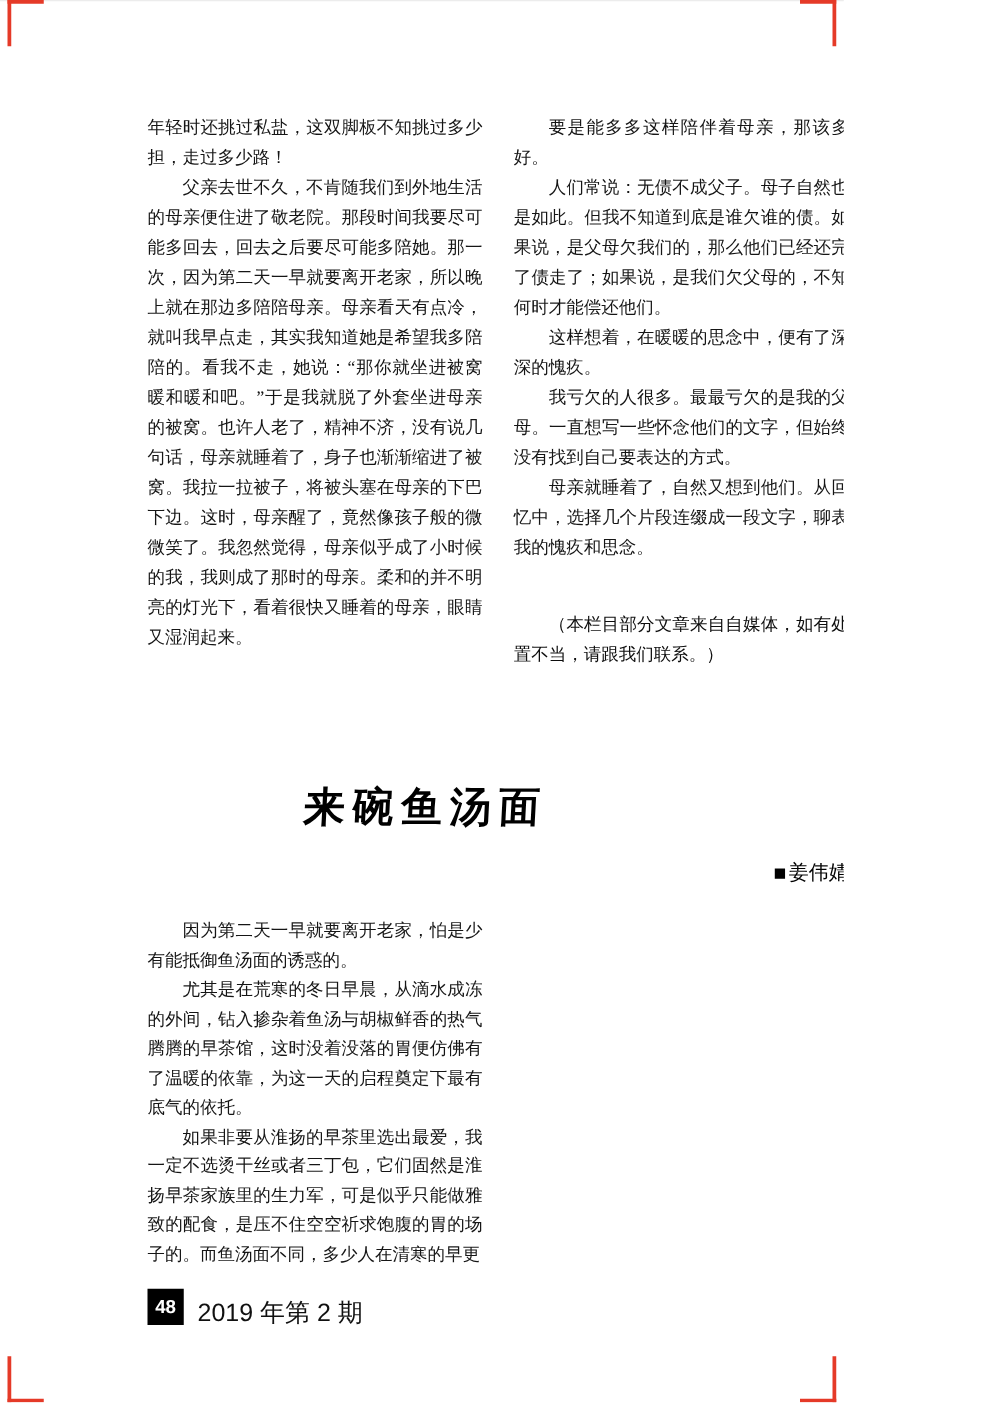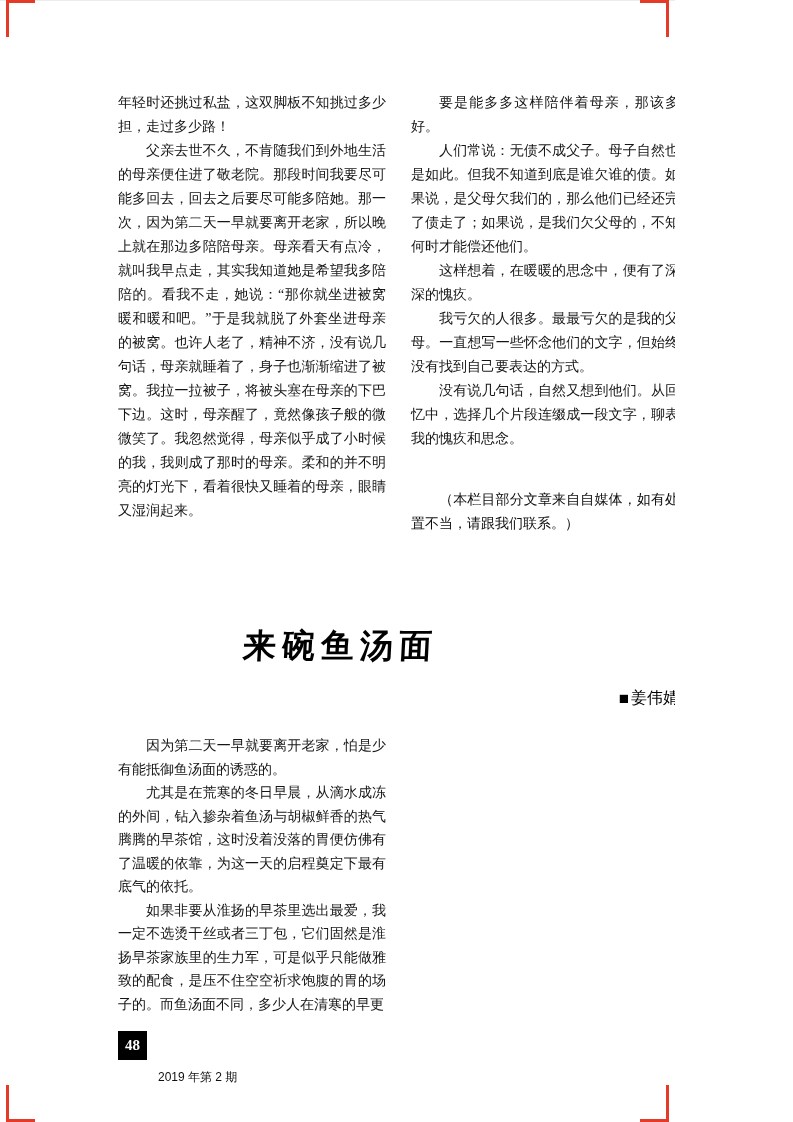--- a/index.html
+++ b/index.html
@@ -68,33 +68,32 @@
   }
   .byline .marker { font-size:17px; vertical-align:-1px; margin-right:2px; }
 
   
   .page-number-badge {
     position:absolute;
     left:118px; top:1031px;
     width:29px; height:29px;
     background:#000000;
     color:#ffffff;
-    font-family:Liberation Serif, serif;
+    font-family:Liberation Sans, sans-serif;
     font-weight:bold;
     font-size:15px;
     line-height:29px;
     text-align:center;
   }
   .issue-label {
     position:absolute;
     left:158px; top:1037px;
     font-family:"Liberation Sans","DejaVu Sans",sans-serif;
-    font-size:12px;
+    font-size:20px;
     color:#101010;
-    margin-top:32px;
   }
 </style>
 </head>
 <body>
 
 <div class="page" style="--mark: #e53a28;">
 
   <div class="crop crop-tl"></div>
   <div class="crop crop-tr"></div>
   <div class="crop crop-bl"></div>
@@ -103,21 +102,21 @@
   <div class="col col-top-left">
     <p class="noindent">年轻时还挑过私盐，这双脚板不知挑过多少担，走过多少路！</p>
     <p>父亲去世不久，不肯随我们到外地生活的母亲便住进了敬老院。那段时间我要尽可能多回去，回去之后要尽可能多陪她。那一次，因为第二天一早就要离开老家，所以晚上就在那边多陪陪母亲。母亲看天有点冷，就叫我早点走，其实我知道她是希望我多陪陪的。看我不走，她说：“那你就坐进被窝暖和暖和吧。”于是我就脱了外套坐进母亲的被窝。也许人老了，精神不济，没有说几句话，母亲就睡着了，身子也渐渐缩进了被窝。我拉一拉被子，将被头塞在母亲的下巴下边。这时，母亲醒了，竟然像孩子般的微微笑了。我忽然觉得，母亲似乎成了小时候的我，我则成了那时的母亲。柔和的并不明亮的灯光下，看着很快又睡着的母亲，眼睛又湿润起来。</p>
   </div>
 
   <div class="col col-top-right">
     <p>要是能多多这样陪伴着母亲，那该多好。</p>
     <p>人们常说：无债不成父子。母子自然也是如此。但我不知道到底是谁欠谁的债。如果说，是父母欠我们的，那么他们已经还完了债走了；如果说，是我们欠父母的，不知何时才能偿还他们。</p>
     <p>这样想着，在暖暖的思念中，便有了深深的愧疚。</p>
     <p>我亏欠的人很多。最最亏欠的是我的父母。一直想写一些怀念他们的文字，但始终没有找到自己要表达的方式。</p>
-    <p>没有说几句话，自然又想到他们。从回忆中，选择几个片段连缀成一段文字，聊表我的愧疚和思念。</p>
+    <p>母亲就睡着了，自然又想到他们。从回忆中，选择几个片段连缀成一段文字，聊表我的愧疚和思念。</p>
     <p class="editor-note">（本栏目部分文章来自自媒体，如有处置不当，请跟我们联系。）</p>
   </div>
 
   <div class="article-title">来碗鱼汤面</div>
   <div class="byline">
     <span class="marker">■</span><span>姜伟婧</span>
   </div>
 
   <div class="col col-bot-left">
     <p>因为第二天一早就要离开老家，怕是少有能抵御鱼汤面的诱惑的。</p>

